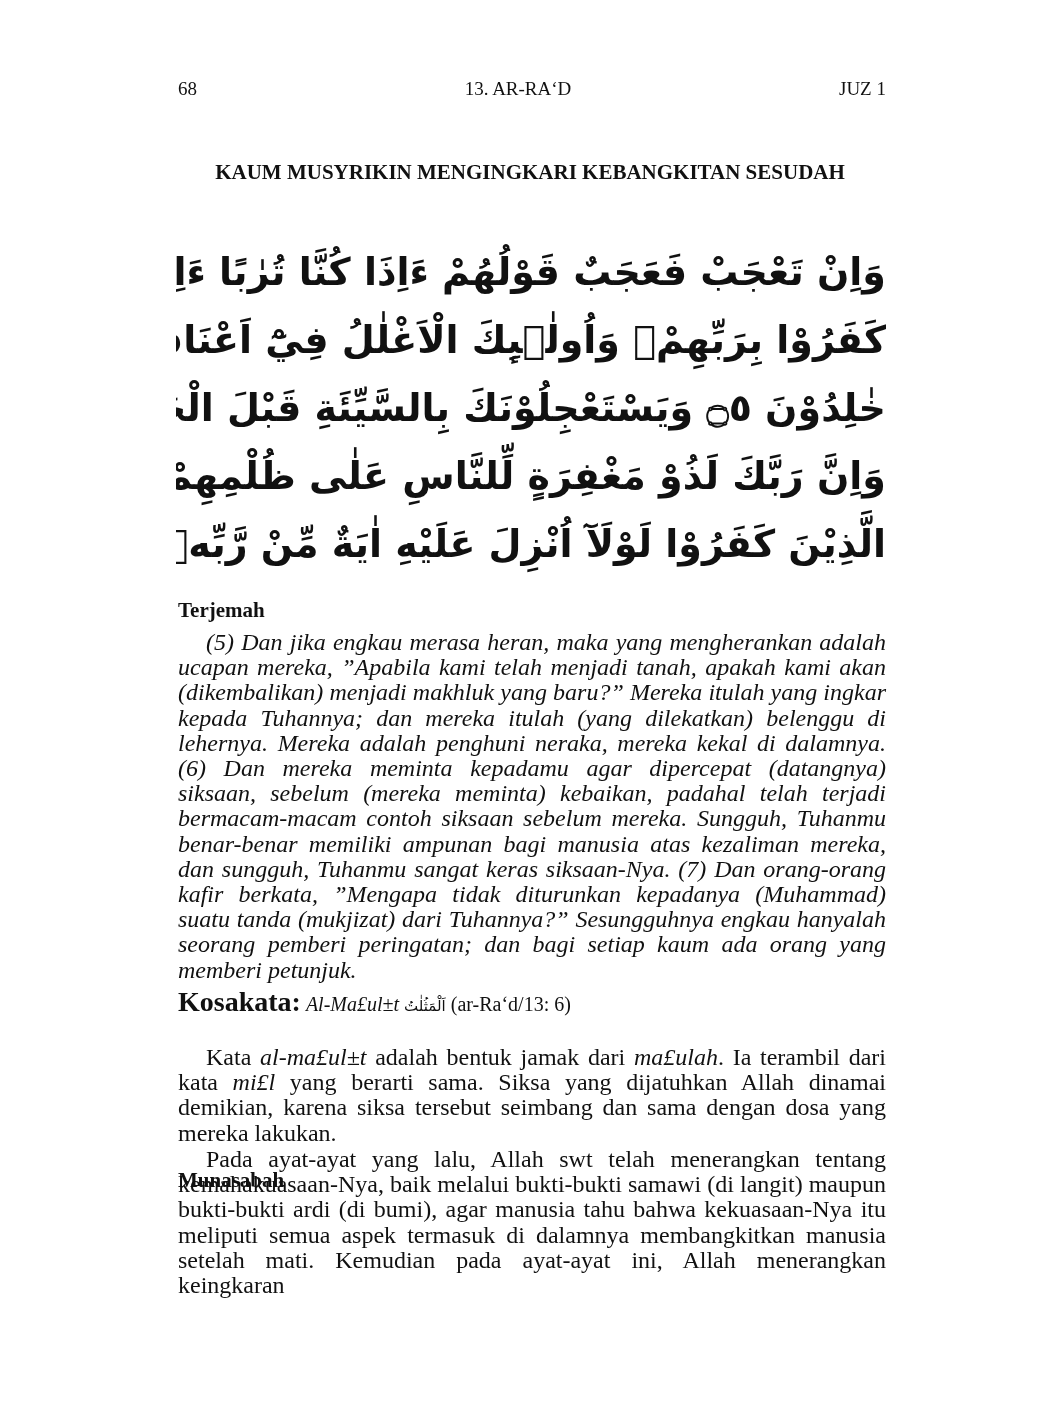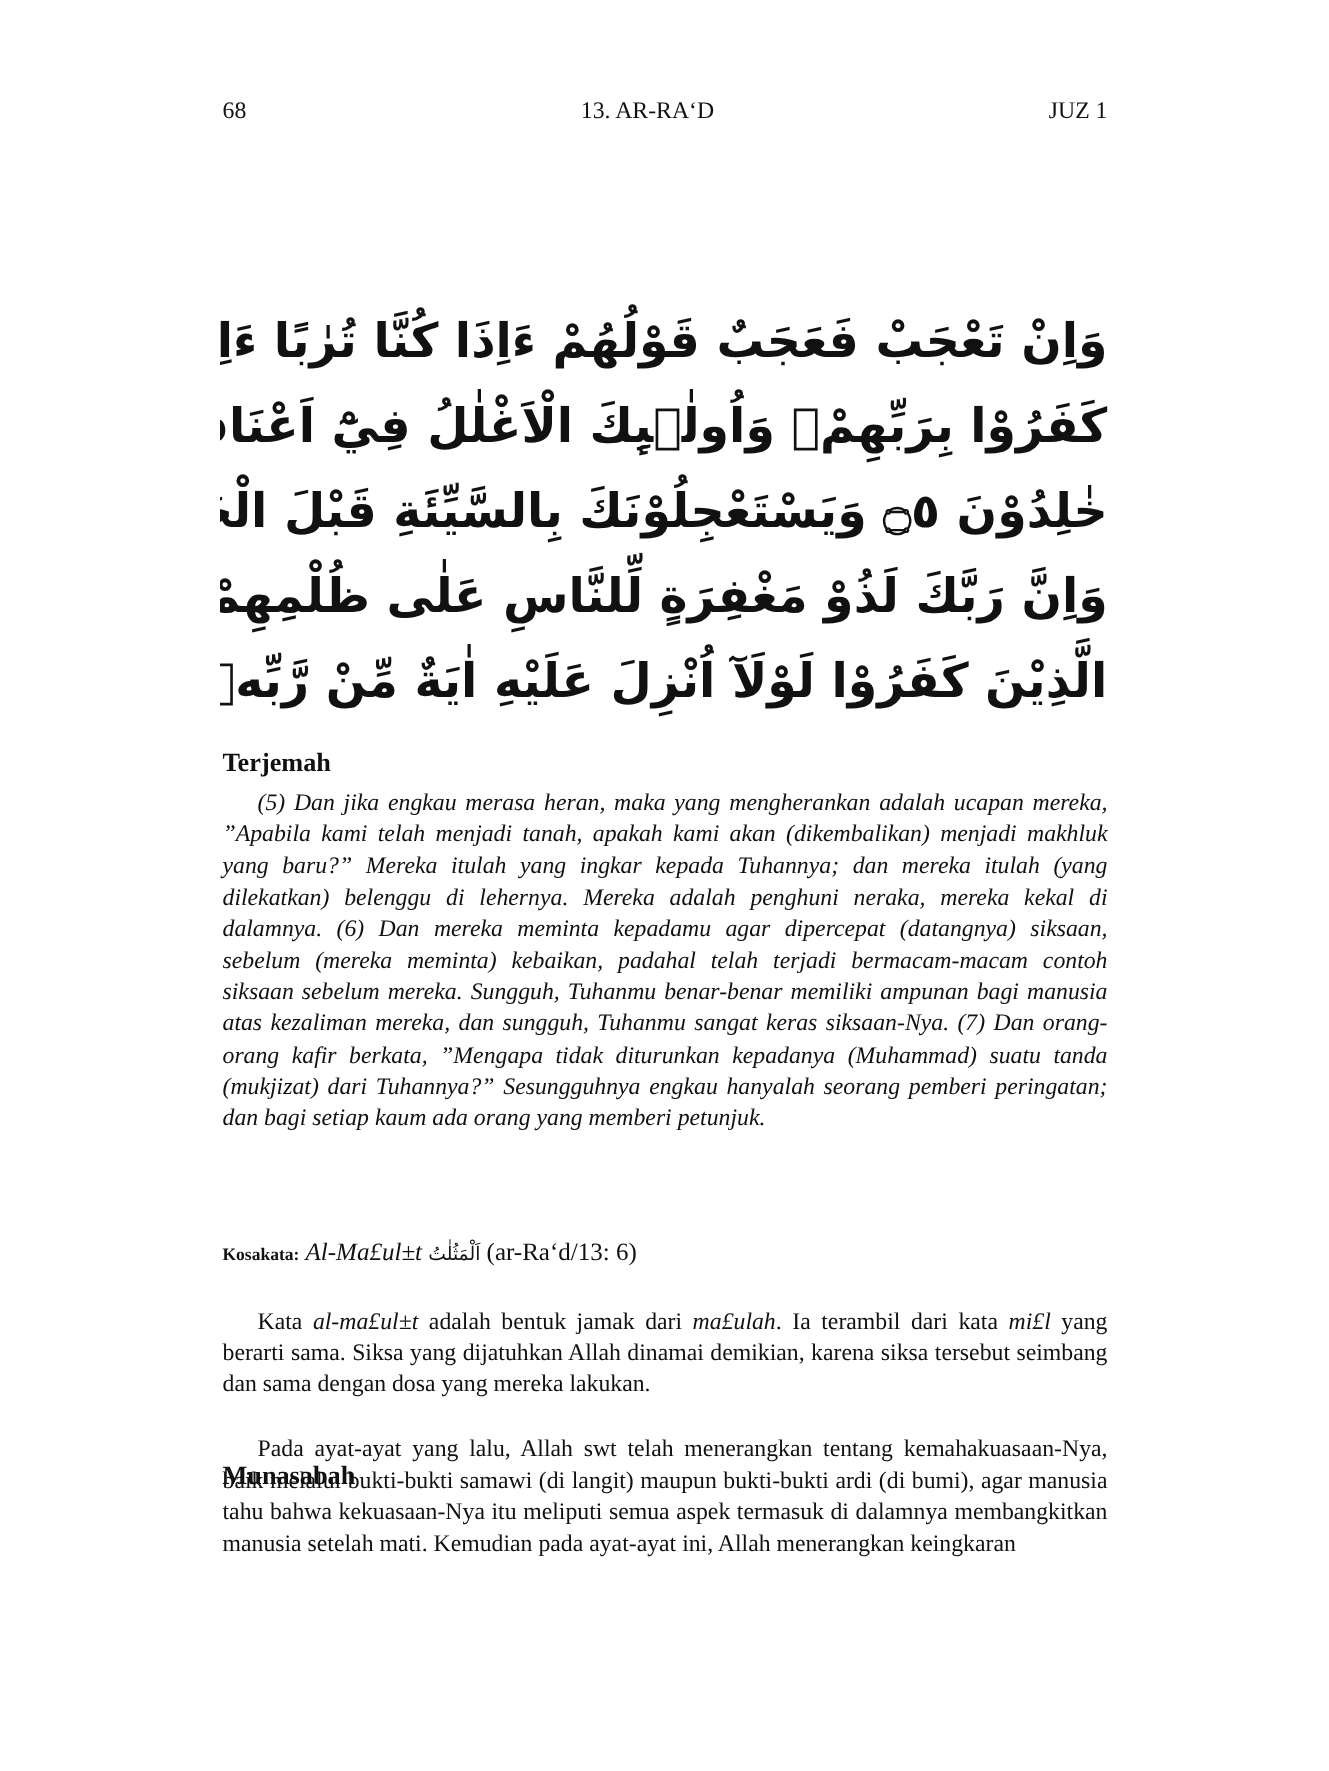--- a/index.html
+++ b/index.html
@@ -24,42 +24,43 @@
     font-family: "DejaVu Sans", sans-serif; font-weight: bold;
     font-size: 38px; line-height: 68px; height: 68px;
     text-align: justify; text-align-last: justify; white-space: nowrap;
     overflow: hidden;
   }
   .section-head {
     position: absolute; left: 178px; font-weight: bold; font-size: 21px; line-height: 24px; text-align: right;
   }
   .para {
     position: absolute; left: 178px; width: 708px;
-    font-size: 19px; line-height: 25.2px; text-align: justify;
+    font-size: 24px; line-height: 25.2px; text-align: justify;
   }
   .para.italic { font-style: italic; }
   .para .indent { display: inline-block; width: 28px; }
   .kosakata {
     position: absolute; top: 990px; left: 178px; width: 708px;
     font-size: 20px; line-height: 24px;
   }
-  .kosakata b { font-size: 14px; }
+  .kosakata b { font-size: 28px; }
   .arabic-inline { font-family: "DejaVu Sans", sans-serif; font-size: 15px; }
   i { }
 </style>
 </head>
 <body>
 
 <div class="running-head">
   <span>68</span>
   <span>13. AR-RA‘D</span>
   <span>JUZ 1</span>
 </div>
 
 <div class="chapter-title">
+  <div>KAUM MUSYRIKIN MENGINGKARI KEBANGKITAN SESUDAH</div>
 </div>
 
 <div class="arabic-block">
   <div class="arabic-line">وَاِنْ تَعْجَبْ فَعَجَبٌ قَوْلُهُمْ ءَاِذَا كُنَّا تُرٰبًا ءَاِنَّا لَفِيْ خَلْقٍ جَدِيْدٍ ەۗ اُولٰۤىِٕكَ الَّذِيْنَ</div>
   <div class="arabic-line">كَفَرُوْا بِرَبِّهِمْۚ وَاُولٰۤىِٕكَ الْاَغْلٰلُ فِيْٓ اَعْنَاقِهِمْۚ وَاُولٰۤىِٕكَ اَصْحٰبُ النَّارِۚ هُمْ فِيْهَا</div>
   <div class="arabic-line">خٰلِدُوْنَ ۝٥ وَيَسْتَعْجِلُوْنَكَ بِالسَّيِّئَةِ قَبْلَ الْحَسَنَةِ وَقَدْ خَلَتْ مِنْ قَبْلِهِمُ الْمَثُلٰتُۗ</div>
   <div class="arabic-line">وَاِنَّ رَبَّكَ لَذُوْ مَغْفِرَةٍ لِّلنَّاسِ عَلٰى ظُلْمِهِمْۚ وَاِنَّ رَبَّكَ لَشَدِيْدُ الْعِقَابِ ۝٦ وَيَقُوْلُ</div>
   <div class="arabic-line">الَّذِيْنَ كَفَرُوْا لَوْلَآ اُنْزِلَ عَلَيْهِ اٰيَةٌ مِّنْ رَّبِّهٖۗ اِنَّمَآ اَنْتَ مُنْذِرٌ وَّلِكُلِّ قَوْمٍ هَادٍ ۝٧</div>
 </div>
 

